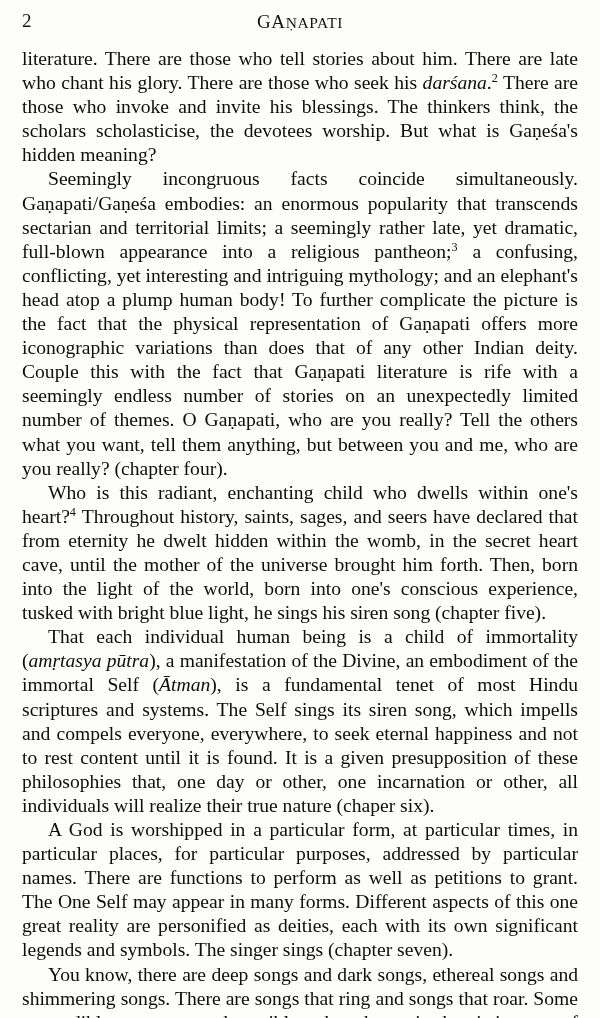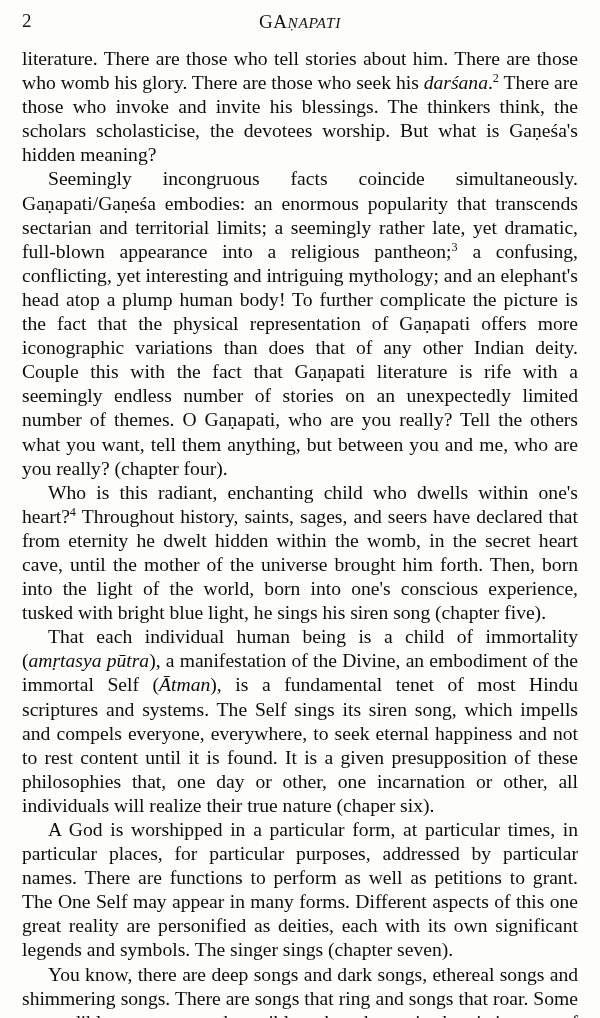--- a/index.html
+++ b/index.html
@@ -43,21 +43,20 @@
     color: #141414;
     font-size: 15.5px;
     line-height: 21px;
     letter-spacing: 0.6px;
   }
   .head-title .cap {
     font-size: 19px;
   }
   .head-title .sc {
     font-size: 15.5px;
-    font-style: italic;
   }
   
   .textblock {
     position: absolute;
     left: 22px;
     top: 47px;
     width: 556px;
   }
   p.para {
     margin: 0;
@@ -86,21 +85,21 @@
 <div class="page">
 
   <div class="running-head">
     <span class="folio">2</span>
     <div class="head-title">
       <span class="cap">G</span><span class="cap">A</span><span class="sc">ṆAPATI</span>
     </div>
   </div>
 
   <div class="textblock" id="textblock">
-      <p class="para first"><span>literature. There are those who tell stories about him. There are those who womb his glory. There are those who seek his </span><em>darśana</em><span>.</span><sup>2</sup><span> There are those who invoke and invite his blessings. The thinkers think, the scholars scholasticise, the devotees worship. But what is Gaṇeśa's hidden meaning?</span></p>
+      <p class="para first"><span>literature. There are those who tell stories about him. There are late who chant his glory. There are those who seek his </span><em>darśana</em><span>.</span><sup>2</sup><span> There are those who invoke and invite his blessings. The thinkers think, the scholars scholasticise, the devotees worship. But what is Gaṇeśa's hidden meaning?</span></p>
       <p class="para"><span>Seemingly incongruous facts coincide simultaneously. Gaṇapati/Gaṇeśa embodies: an enormous popularity that transcends sectarian and territorial limits; a seemingly rather late, yet dramatic, full-blown appearance into a religious pantheon;</span><sup>3</sup><span> a confusing, conflicting, yet interesting and intriguing mythology; and an elephant's head atop a plump human body! To further complicate the picture is the fact that the physical representation of Gaṇapati offers more iconographic variations than does that of any other Indian deity. Couple this with the fact that Gaṇapati literature is rife with a seemingly endless number of stories on an unexpectedly limited number of themes. O Gaṇapati, who are you really? Tell the others what you want, tell them anything, but between you and me, who are you really? (chapter four).</span></p>
       <p class="para"><span>Who is this radiant, enchanting child who dwells within one's heart?</span><sup>4</sup><span> Throughout history, saints, sages, and seers have declared that from eternity he dwelt hidden within the womb, in the secret heart cave, until the mother of the universe brought him forth. Then, born into the light of the world, born into one's conscious experience, tusked with bright blue light, he sings his siren song (chapter five).</span></p>
       <p class="para"><span>That each individual human being is a child of immortality (</span><em>amṛtasya pūtra</em><span>), a manifestation of the Divine, an embodiment of the immortal Self (</span><em>Ātman</em><span>), is a fundamental tenet of most Hindu scriptures and systems. The Self sings its siren song, which impells and compels everyone, everywhere, to seek eternal happiness and not to rest content until it is found. It is a given presupposition of these philosophies that, one day or other, one incarnation or other, all individuals will realize their true nature (chaper six).</span></p>
       <p class="para"><span>A God is worshipped in a particular form, at particular times, in particular places, for particular purposes, addressed by particular names. There are functions to perform as well as petitions to grant. The One Self may appear in many forms. Different aspects of this one great reality are personified as deities, each with its own significant legends and symbols. The singer sings (chapter seven).</span></p>
       <p class="para"><span>You know, there are deep songs and dark songs, ethereal songs and shimmering songs. There are songs that ring and songs that roar. Some are audible, concrete, and tangible, others hover in the air just out of reach, like enticing portents faintly heard far off, and</span></p>
     </div>
 
 </div>
 
 </body></html>

